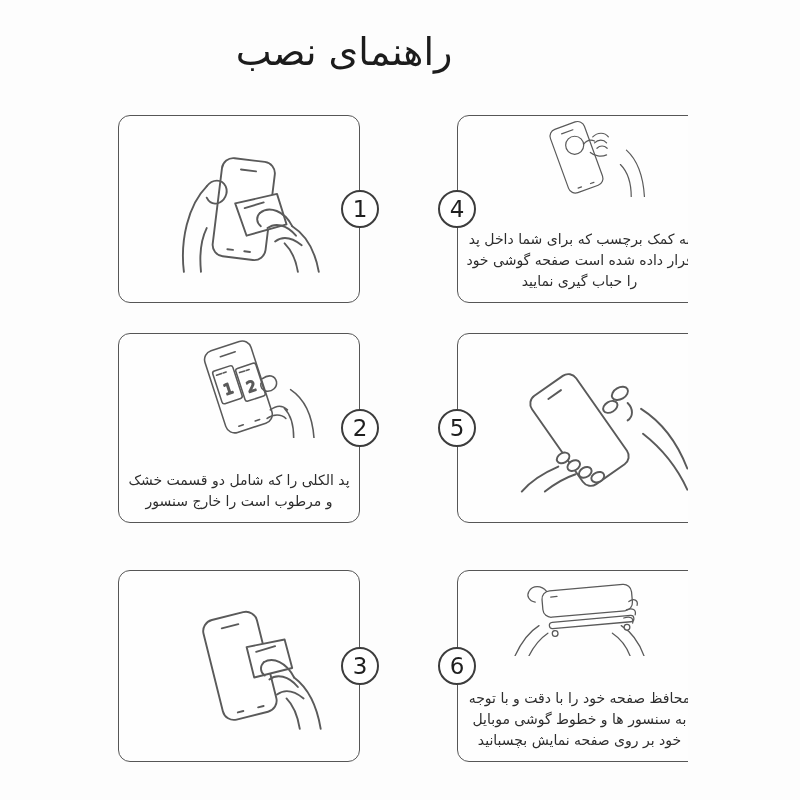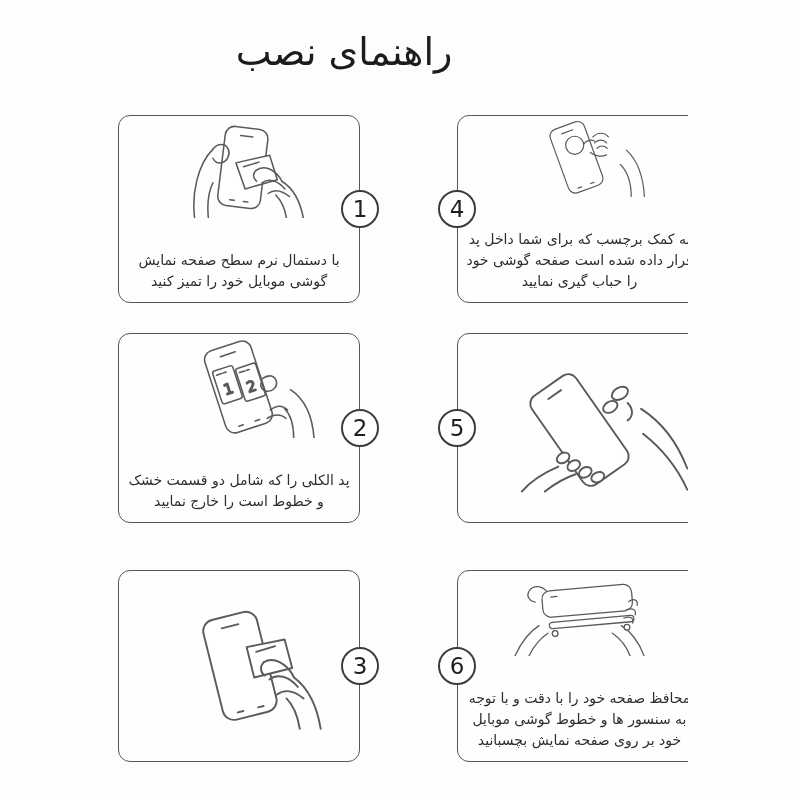--- a/index.html
+++ b/index.html
@@ -85,21 +85,20 @@
           <path d="M126,61 L146,55"></path>
           <path d="M204,128 C200,106 192,90 176,80"></path>
           <path d="M182,128 C180,116 176,106 168,98"></path>
           <path d="M176,80 C168,64 152,58 142,66"></path>
           <path d="M180,90 C170,78 158,76 150,82"></path>
           <path d="M186,100 C176,92 166,90 158,96"></path>
           <path d="M142,66 C138,70 138,76 143,80"></path>
         </g>
       </svg>
     </div>
-    <div class="caption">با دستمال نرم سطح صفحه نمایش گوشی موبایل خود را تمیز کنید</div>
     <div class="num-circle circle-right">1</div>
   </div>
 
   <div class="step-box col-left row-2">
     <div class="illus">
       <svg viewBox="0 0 240 128" preserveAspectRatio="xMidYMid meet">
         <g class="sk">
           <path d="M216,128 C214,100 204,78 186,66"></path>
           <path d="M190,128 C190,112 186,98 178,90"></path>
           <g transform="rotate(-18 118 62)">
@@ -115,21 +114,21 @@
             <line x1="126" y1="46" x2="133" y2="46"></line>
             <line x1="135" y1="46" x2="139" y2="46"></line>
             <text class="pad-num" x="129" y="74">2</text>
           </g>
           <path d="M150,52 C158,46 166,48 168,56 C169,63 163,69 155,68 C150,67 147,63 148,58"></path>
           <path d="M160,92 C168,86 176,86 182,92"></path>
           <path d="M156,103 C164,97 174,97 180,103"></path>
         </g>
       </svg>
     </div>
-    <div class="caption">پد الکلی را که شامل دو قسمت خشک و خطوط است را خارج نمایید</div>
+    <div class="caption">پد الکلی را که شامل دو قسمت خشک و مرطوب است را خارج سنسور</div>
     <div class="num-circle circle-right">2</div>
   </div>
 
   <div class="step-box col-left row-3">
     <div class="illus">
       <svg viewBox="0 0 240 128" preserveAspectRatio="xMidYMid meet">
         <g class="sk">
           <g transform="rotate(-14 120 62)">
             <rect class="skf" x="92" y="8" width="58" height="108" rx="12"></rect>
             <line x1="112" y1="19" x2="130" y2="19"></line>

